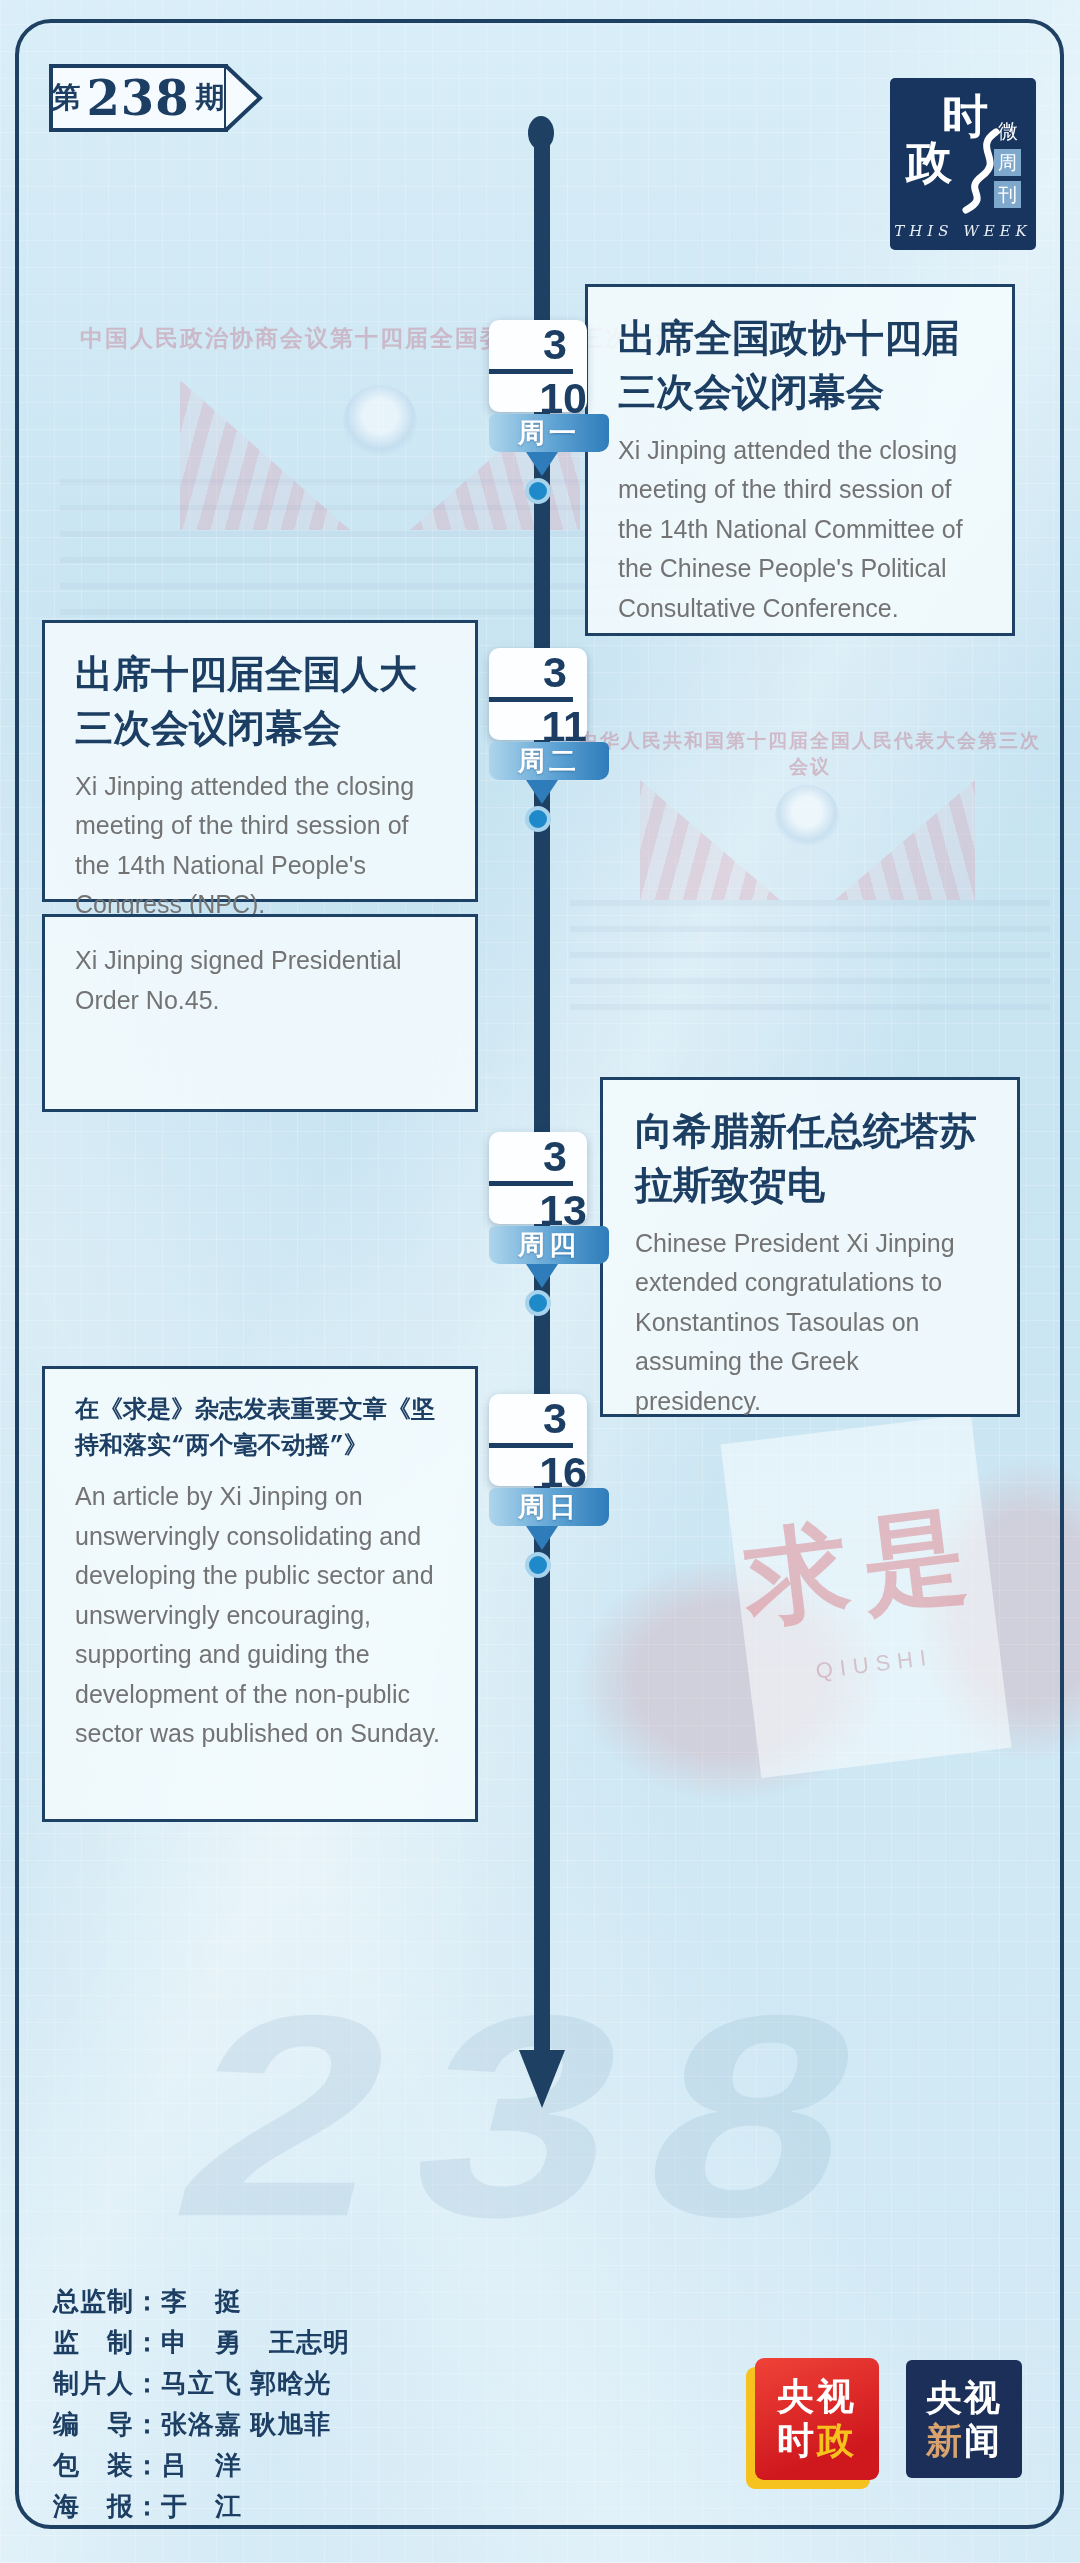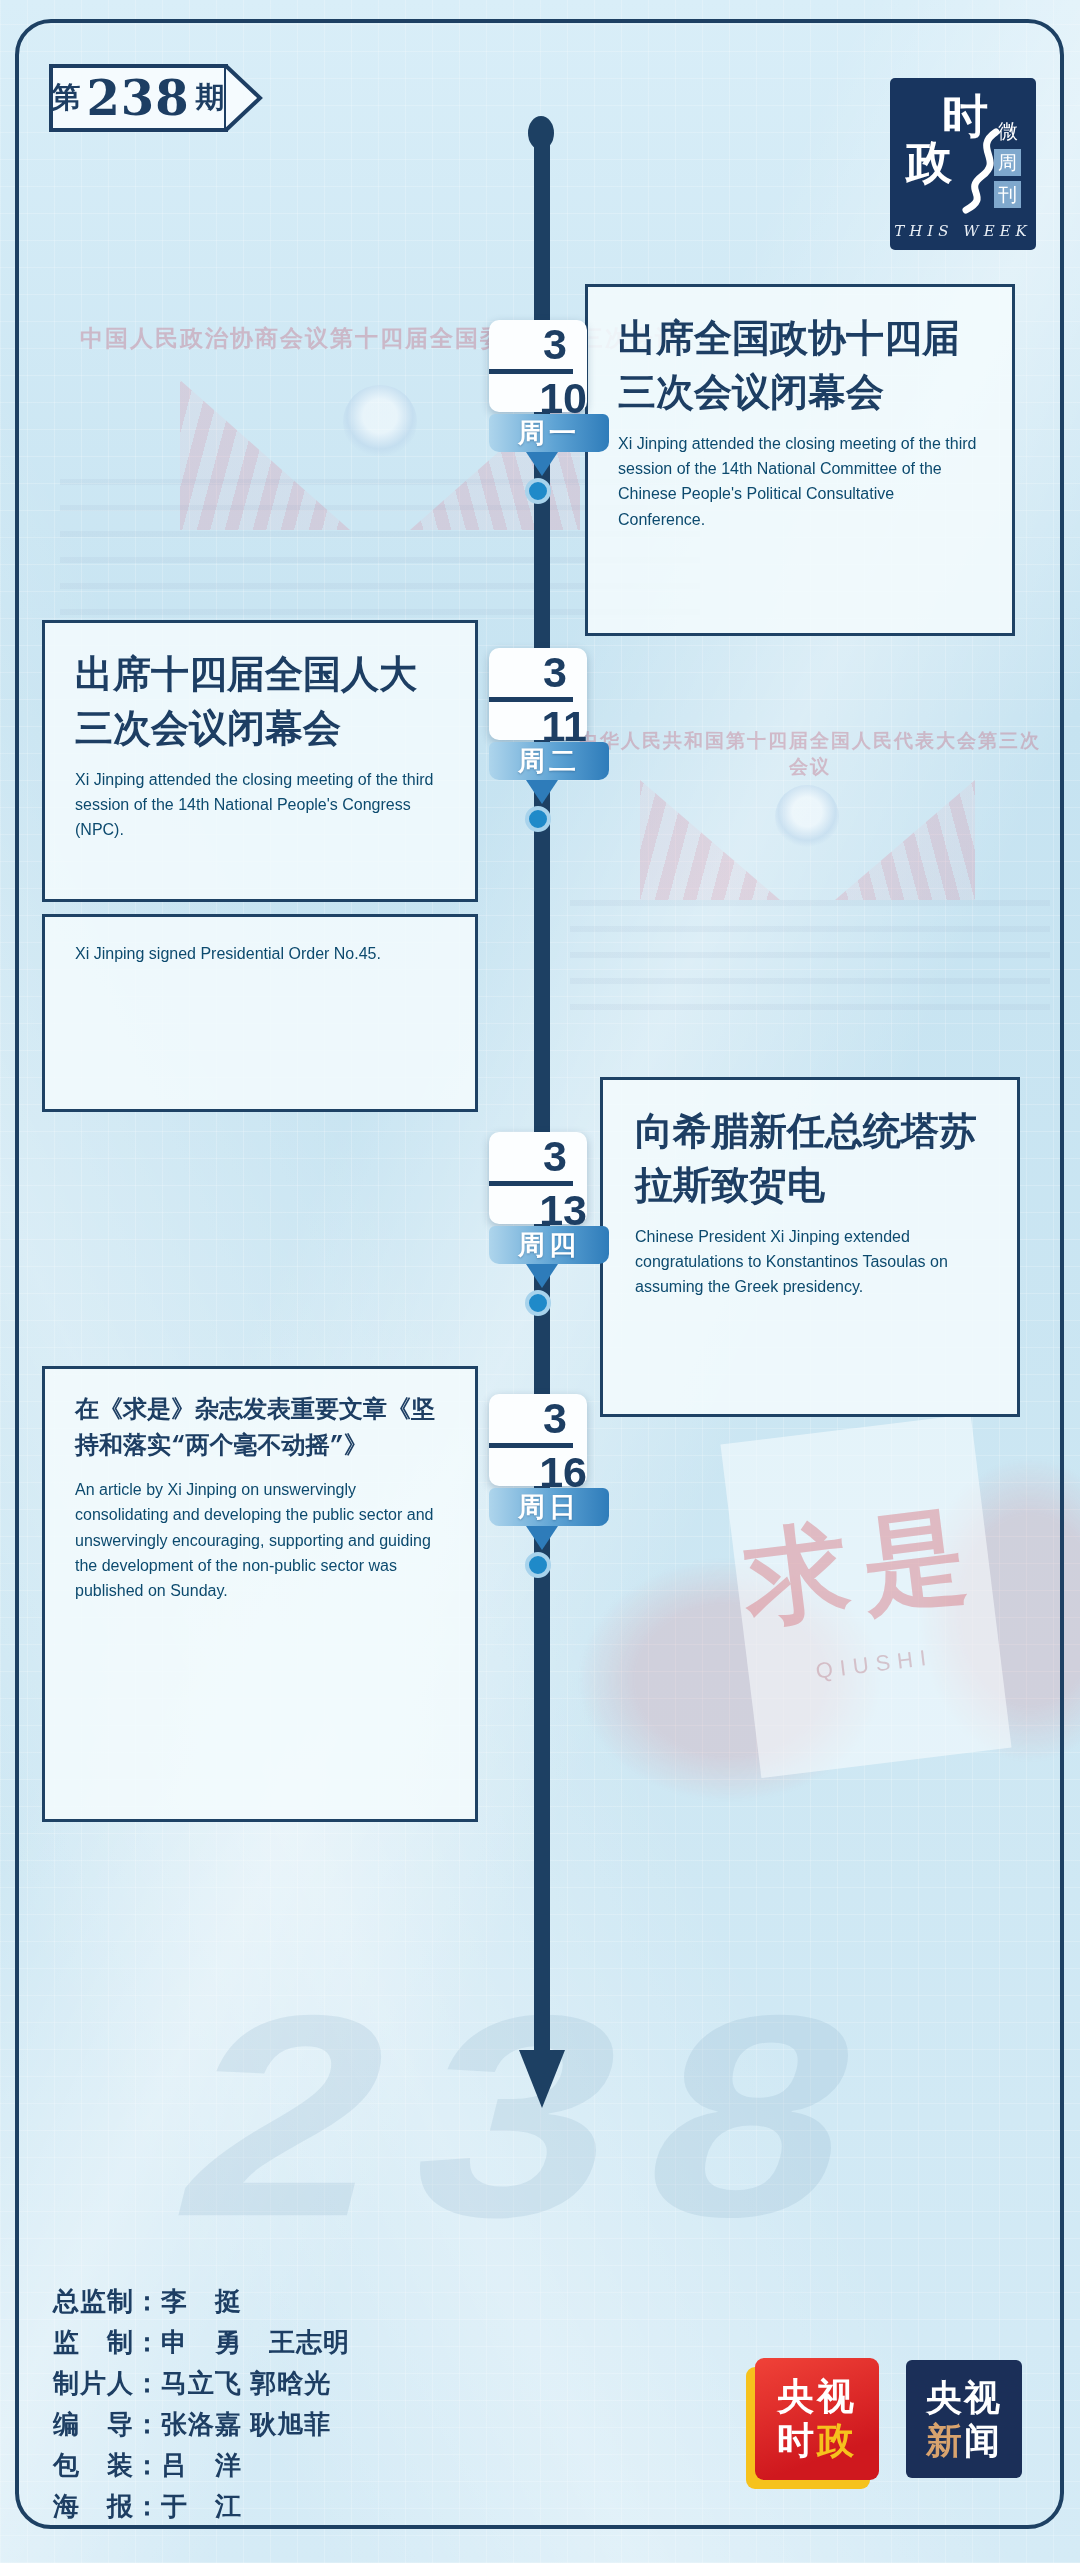--- a/index.html
+++ b/index.html
@@ -94,21 +94,21 @@
       border-left:16px solid transparent; border-right:16px solid transparent;
       border-top:24px solid #2e7cba; }
   .marker .dot { width:26px; height:26px; margin-left:36px; margin-top:2px;
       border-radius:50%; background:#1f8ac9; border:4px solid #a8d3ec; }
 
   
   .card { position:absolute; background:rgba(243,250,253,.88); border:3px solid #1e4265;
       padding:24px 28px 0 30px; z-index:4; }
   .card .t { font-family:"DejaVu Serif","Liberation Serif",serif; font-weight:700;
       color:#1d3e63; font-size:38px; line-height:1.42; margin-bottom:12px; }
-  .card .e { color:#0c4a6e; font-size:16px; line-height:1.58; font-weight:500; }
+  .card .e { color:#737373; font-size:25px; line-height:1.58; font-weight:500; }
   #card-1 { left:585px; top:284px;  width:430px; height:352px; }
   #card-2 { left:42px;  top:620px;  width:436px; height:282px; }
   #card-3 { left:42px;  top:914px;  width:436px; height:198px; }
   #card-3 .t { font-size:36px; }
   #card-4 { left:600px; top:1077px; width:420px; height:340px;padding-left:32px; }
   #card-5 { left:42px;  top:1366px; width:436px; height:456px; }
   #card-5 .t { font-size:24px; line-height:1.5;font-family:Liberation Mono, monospace; }
 
   
   #credits { position:absolute; left:53px; top:2284px; z-index:4;

